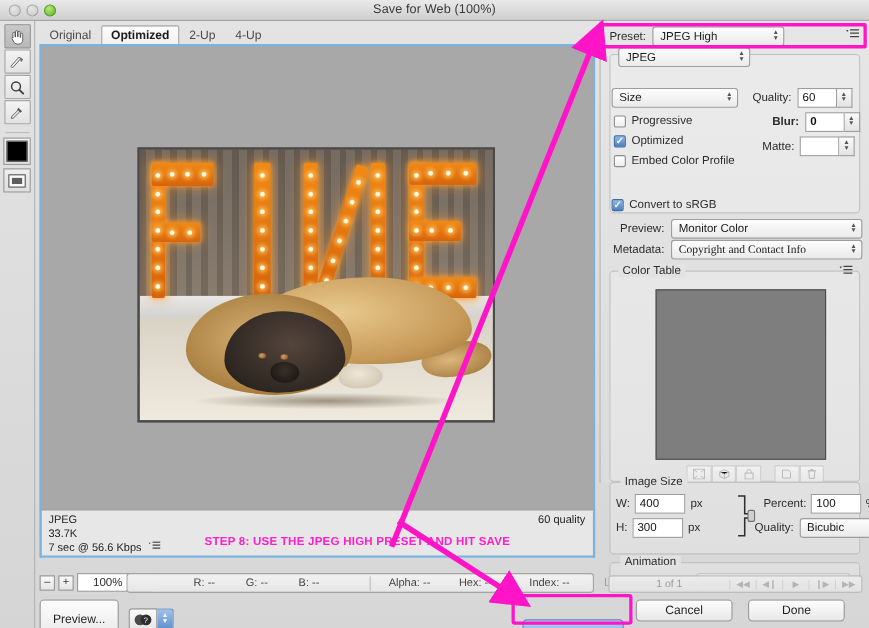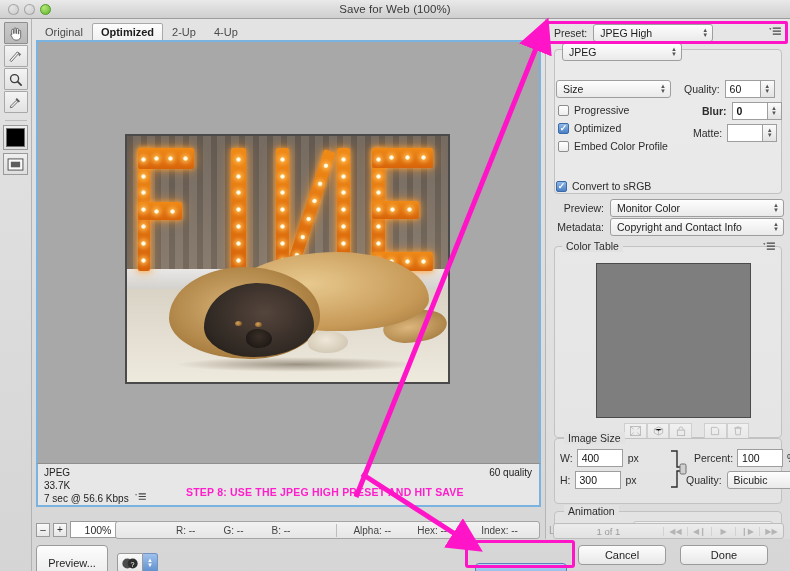--- a/index.html
+++ b/index.html
@@ -163,21 +163,21 @@
   }
   .btn.prev{ width:72px;height:36px;}
   .browsergrp{ display:flex; align-items:center;}
   .browsericon{ width:26px;height:20px;border:1px solid #9b9b9b;border-radius:3px 0 0 3px;
      background:linear-gradient(#fafafa,#e6e6e6); display:flex;align-items:center;justify-content:center;}
   .browserpop{ width:15px;height:20px;border:1px solid #7193c4;border-left:none;border-radius:0 3px 3px 0;
      background:linear-gradient(#9fc2ec,#5f8fcd); display:flex;flex-direction:column;
      align-items:center;justify-content:center;color:#fff;font-size:6px;line-height:5px;}
 
   
-  .rpanel{ position:absolute; left:545px; top:19px; width:245px; height:520px;
+  .rpanel{ position:absolute; left:545px; top:19px; width:245px; height:420px;
      background:linear-gradient(#e6e6e6,#dcdcdc); border-left:1px solid #b5b5b5;}
   .row{ display:flex; align-items:center; }
   .lab{ font-size:10.5px; color:#2d2d2d; }
   .popup{
     border:1px solid #9e9e9e; border-radius:3px;
     background:linear-gradient(#fdfdfd,#eaeaea);
     height:18px; display:flex; align-items:center;
     padding:0 16px 0 6px; font-size:10.5px; color:#1c1c1c;
     position:relative;
   }
@@ -564,21 +564,21 @@
       <div class="popup" style="flex:1;margin-left:6px;">
         <span>Monitor Color</span>
         <span class="arrows">
             <span>▲</span>
             <span>▼</span>
           </span>
       </div>
     </div>
     <div class="row" style="position:absolute;left:4px;top:199px;width:234px;">
       <span class="lab" style="width:54px;text-align:right;">Metadata:</span>
-      <div class="popup" style="flex:1;margin-left:6px;">
+      <div class="popup" style="flex:1;margin-left:6px;font-family:Liberation Serif, serif;">
         <span>Copyright and Contact Info</span>
         <span class="arrows">
             <span>▲</span>
             <span>▼</span>
           </span>
       </div>
     </div>
 
     <div class="group" style="position:absolute;left:8px;top:227px;width:228px;height:192px;"></div>
     <div class="grouptitle" style="left:16px;top:221px;">Color Table</div>

